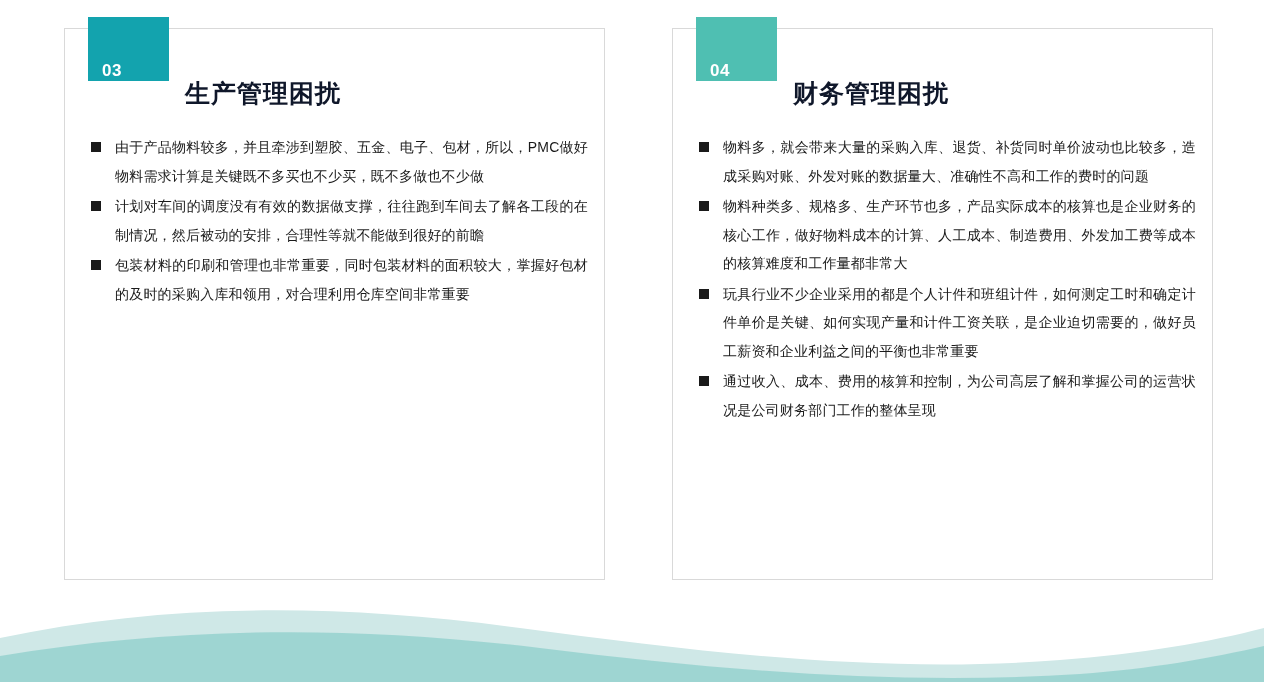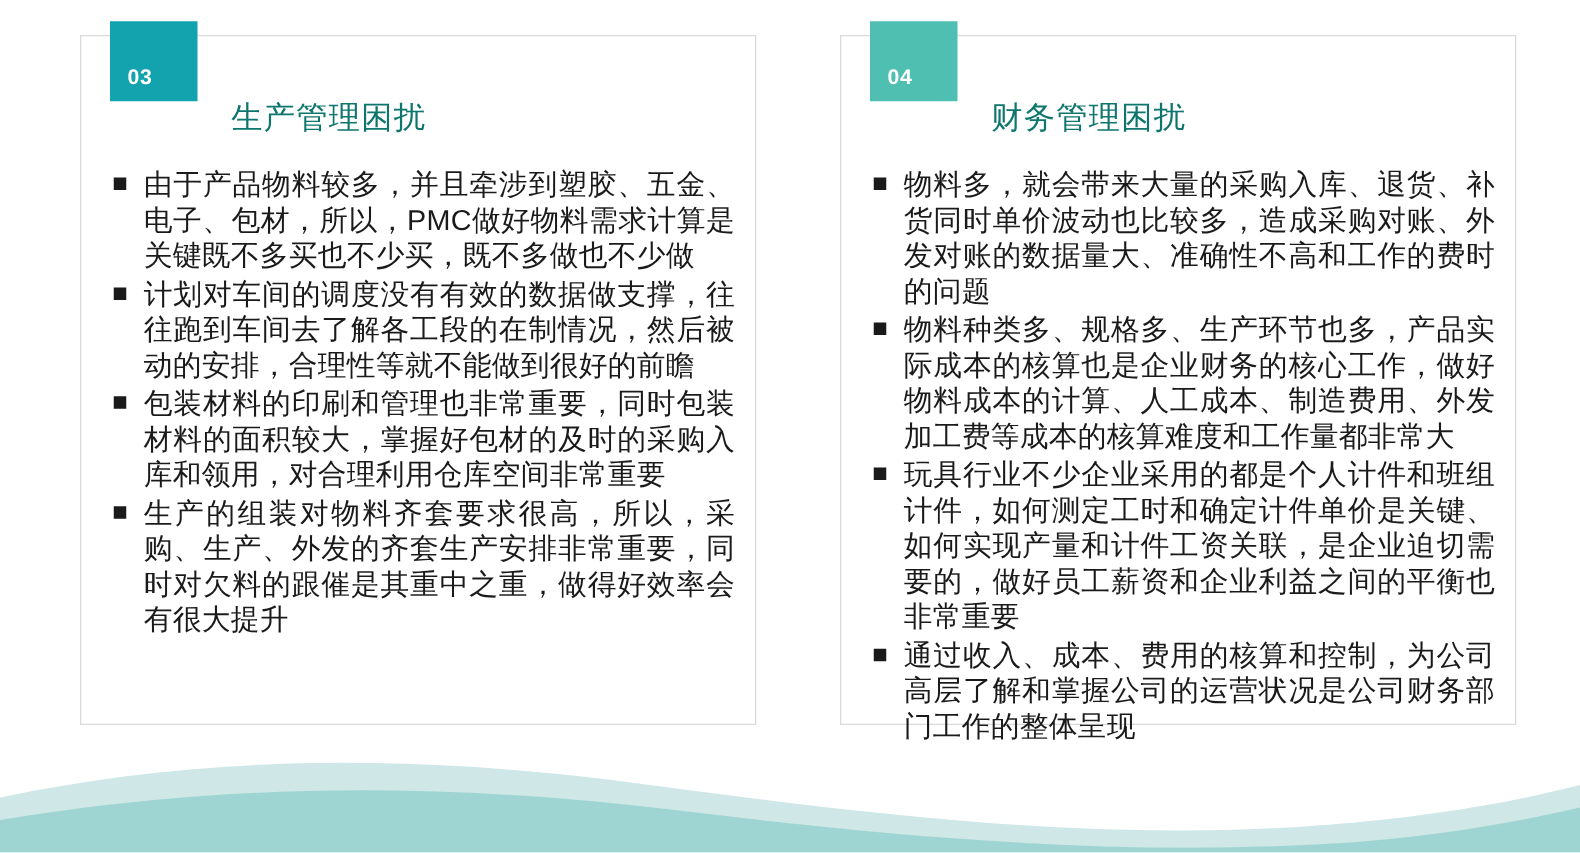--- a/index.html
+++ b/index.html
@@ -29,59 +29,59 @@
     background: #ffffff;
     box-sizing: border-box;
   }
   .card-left { left: 64px; }
   .card-right { left: 672px; }
 
   .badge {
     position: absolute;
     top: -12px;
     left: 23px;
-    width: 70px;
+    width: 81px;
     height: 64px;
     display: flex;
-    align-items: center;
+    align-items: flex-end;
     justify-content: flex-start;
     box-sizing: border-box;
     padding: 26px 0 0 14px;
     color: #ffffff;
     font-size: 17px;
     font-weight: bold;
     letter-spacing: 0.5px;
   }
   .badge-left { background: #13a3ae; }
   .badge-right { background: #4fbfb2; }
 
   .card-title {
     position: absolute;
     top: 48px;
     left: 120px;
     font-size: 25px;
-    font-weight: normal;
-    color: #0f766e;
+    font-weight: bold;
+    color: #0f172a;
     letter-spacing: 1px;
   }
 
   .bullets {
     position: absolute;
     top: 104px;
     left: 20px;
     right: 16px;
     margin: 0;
     padding: 0;
     list-style: none;
   }
   .bullet {
     position: relative;
     padding-left: 30px;
     margin-bottom: 2px;
-    font-size: 23px;
+    font-size: 14px;
     line-height: 28.5px;
     color: #1a1a1a;
     text-align: justify;
     letter-spacing: 0.2px;
   }
   .bullet .marker {
     position: absolute;
     left: 6px;
     top: 9px;
     width: 10px;
@@ -119,24 +119,20 @@
         <span class="txt">由于产品物料较多，并且牵涉到塑胶、五金、电子、包材，所以，PMC做好物料需求计算是关键既不多买也不少买，既不多做也不少做</span>
       </li>
       <li class="bullet">
         <span class="marker"></span>
         <span class="txt">计划对车间的调度没有有效的数据做支撑，往往跑到车间去了解各工段的在制情况，然后被动的安排，合理性等就不能做到很好的前瞻</span>
       </li>
       <li class="bullet">
         <span class="marker"></span>
         <span class="txt">包装材料的印刷和管理也非常重要，同时包装材料的面积较大，掌握好包材的及时的采购入库和领用，对合理利用仓库空间非常重要</span>
       </li>
-      <li class="bullet">
-        <span class="marker"></span>
-        <span class="txt">生产的组装对物料齐套要求很高，所以，采购、生产、外发的齐套生产安排非常重要，同时对欠料的跟催是其重中之重，做得好效率会有很大提升</span>
-      </li>
     </ul>
   </div>
 
   <div class="card card-right">
     <div class="badge badge-right">
       <span>04</span>
     </div>
     <div class="card-title">财务管理困扰</div>
     <ul class="bullets">
       <li class="bullet">

